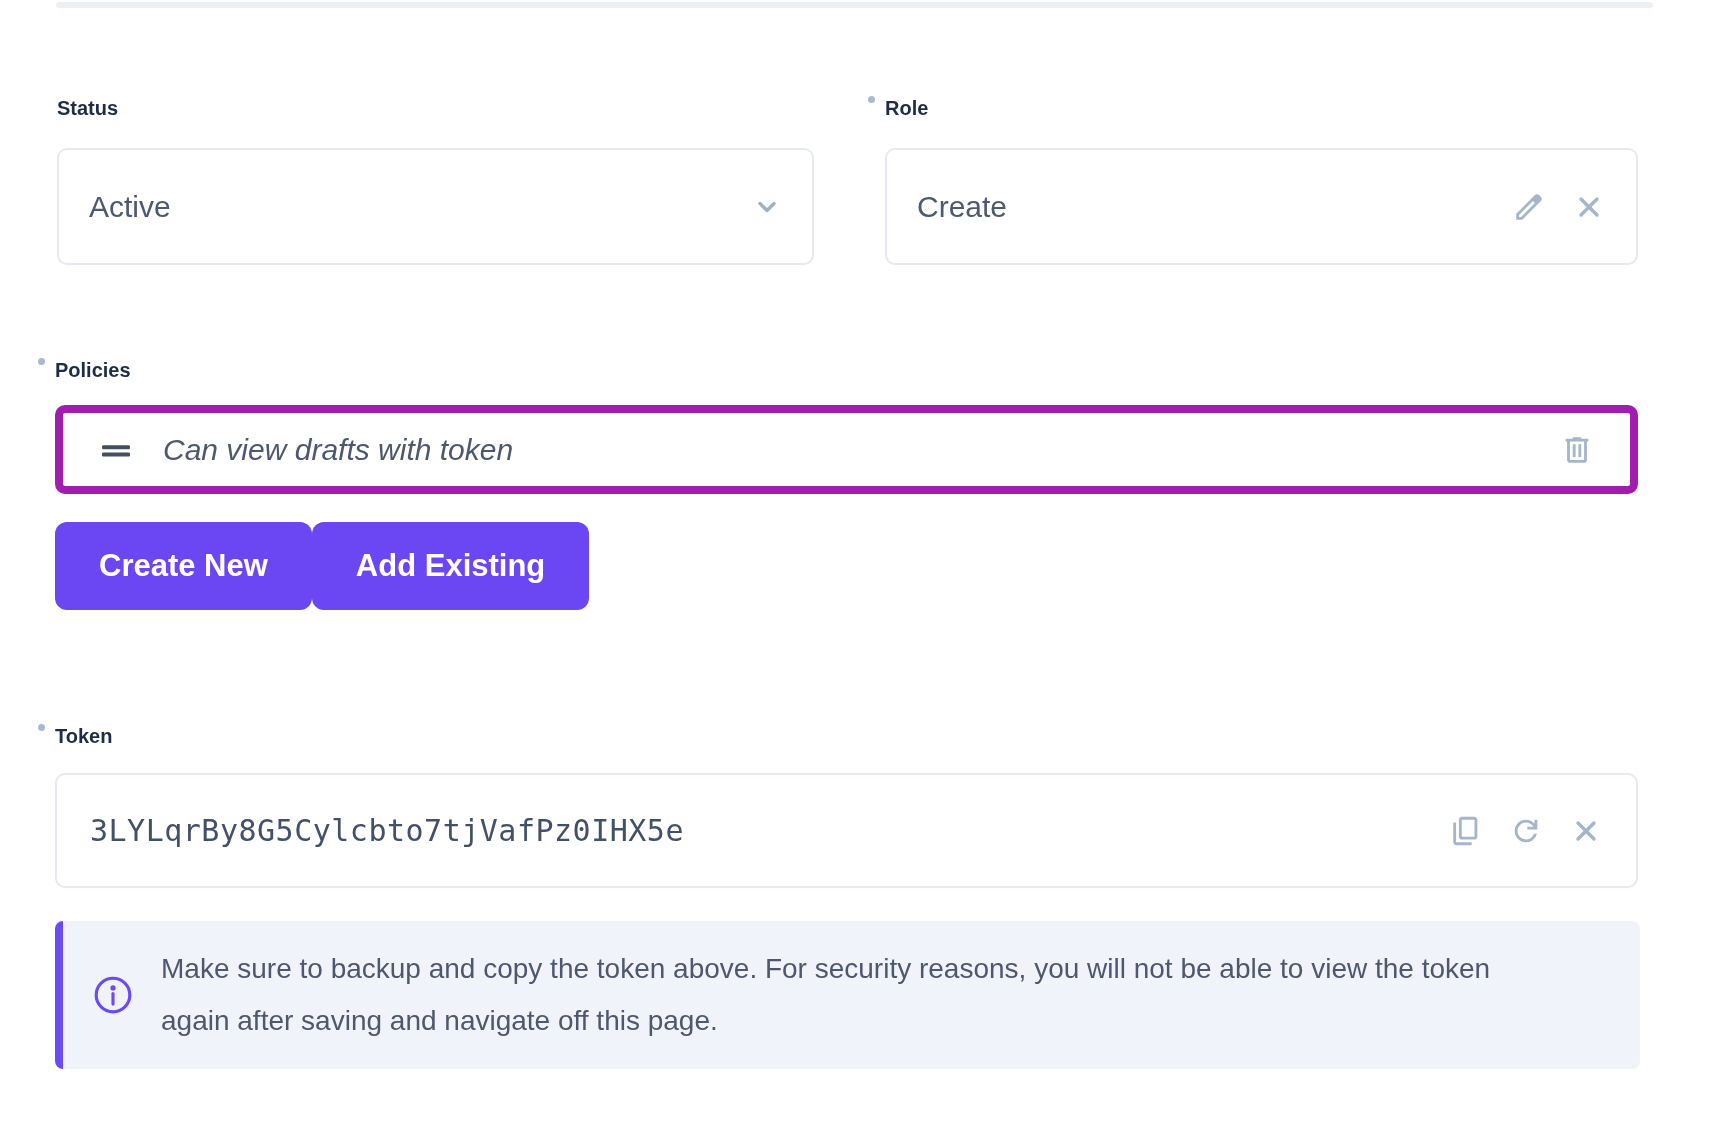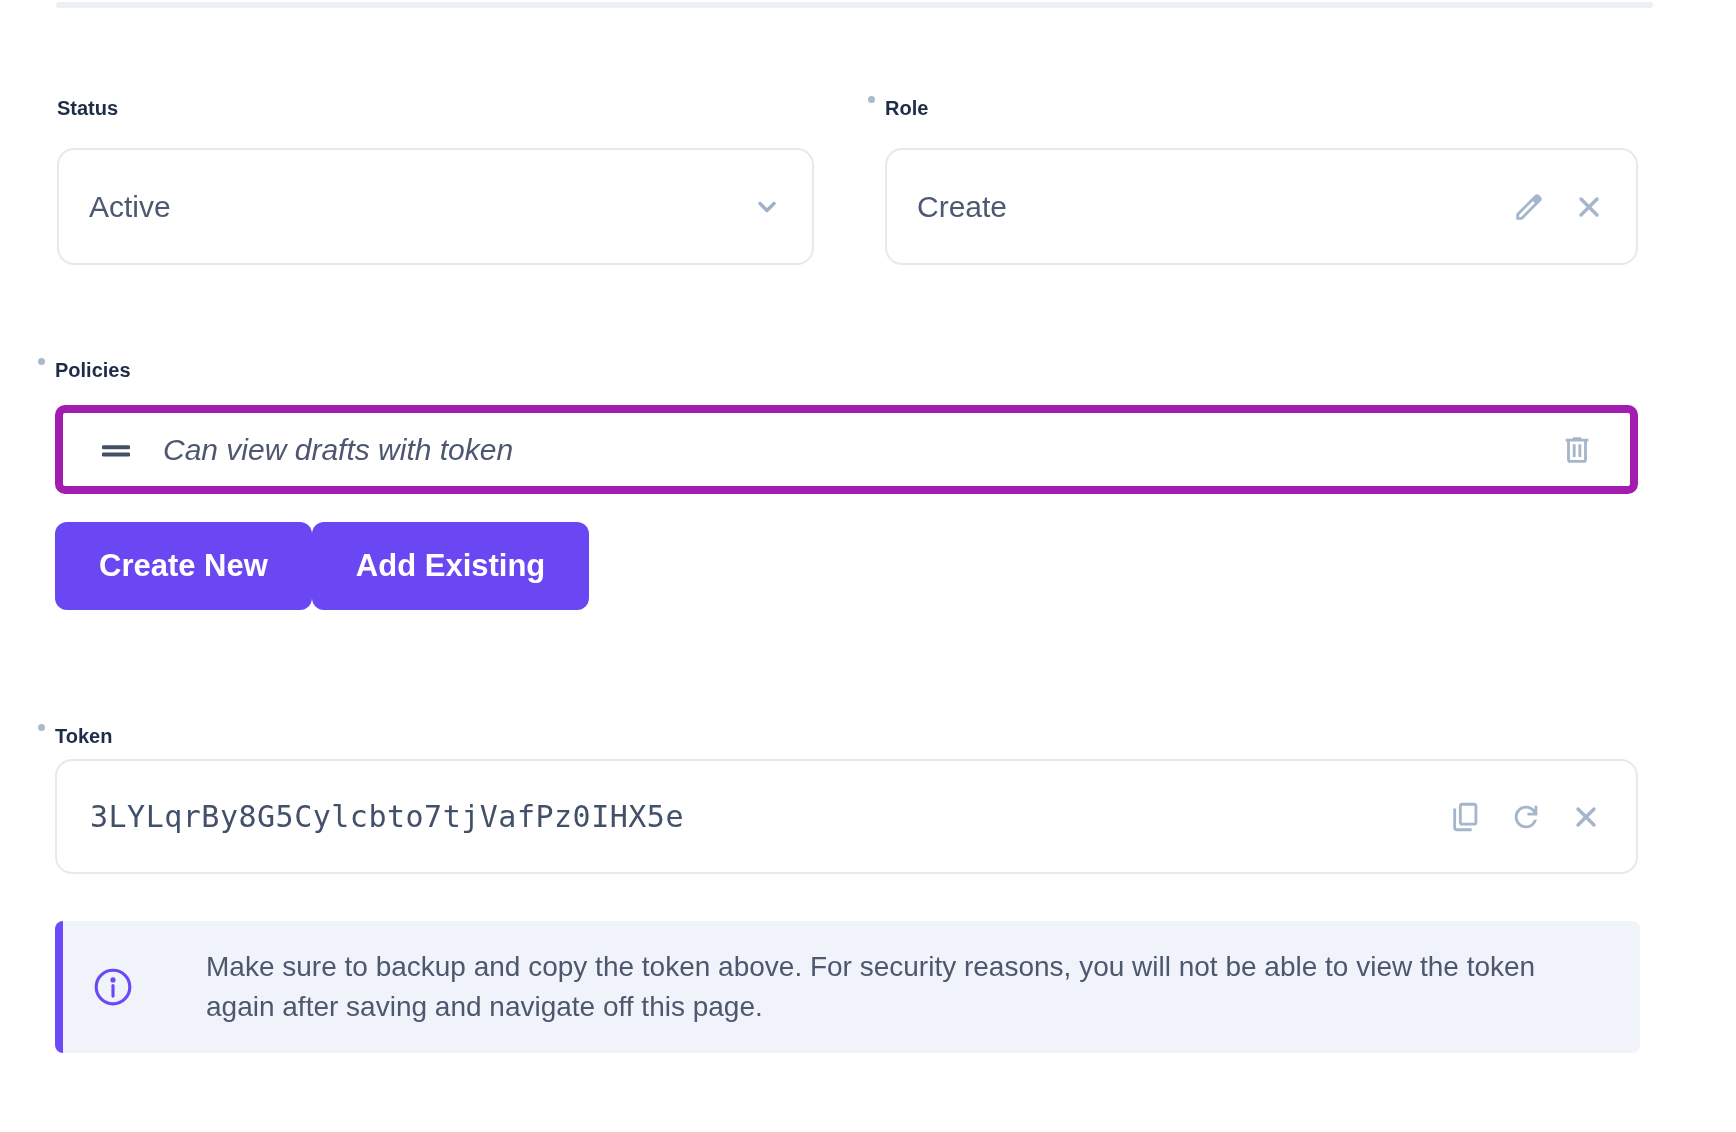--- a/index.html
+++ b/index.html
@@ -20,21 +20,21 @@
     font-size:20px; font-weight:700; color:#1e2c47; line-height:36px;
   }
   .req-dot {
     position:absolute; left:-17px; top:6px; width:7px; height:7px;
     border-radius:50%; background:#a9bace;
   }
 
   
   .input-box {
     box-sizing:border-box; height:117px; background:#fff;
-    border:2px solid #e5e9f2; border-radius:17px;
+    border:2px solid #e5e9f2; border-radius:10px;
     display:flex; align-items:center; padding:0 30px;
     font-size:30px; color:#4d5871;
   }
   .spacer { flex:1; }
 
   .group { position:absolute; }
   #status-group { left:57px;  top:90px; width:757px; }
   #role-group   { left:885px; top:90px; width:753px; }
   .group .input-box { margin-top:22px; }
 
@@ -55,36 +55,36 @@
 
   .btn-row { display:flex; margin-top:28px; }
   .btn {
     height:88px; padding:0 44px; border:none; border-radius:12px;
     background:#6a47f3; color:#ffffff; font-family:"Liberation Sans",sans-serif;
     font-size:31px; font-weight:700; cursor:pointer;
   }
 
   
   #token-group { position:absolute; left:55px; top:718px; width:1583px; }
-  #token-group .input-box { margin-top:5px; height:115px; padding:0 33px; }
+  #token-group .input-box { margin-top:19px; height:115px; padding:0 33px; }
   .token-value {
     font-family:"DejaVu Sans Mono","Liberation Mono",monospace;
     font-size:30px; color:#42506a; letter-spacing:0.5px;
   }
 
   
   .notice {
     position:absolute; left:55px; top:921px; width:1585px; box-sizing:border-box;
     min-height:132px; background:#f0f3f9;
     border-left:8px solid #6d4af7; border-radius:8px;
     display:flex; align-items:center; gap:27px;
     padding:22px 40px 22px 29px;
   }
   .notice-text {
-    font-size:28px; line-height:40px; color:#4d576d; max-width:1345px;margin-left:45px;
+    font-size:28px; line-height:52px; color:#4d576d; max-width:1345px;
   }
 </style>
 </head>
 <body>
 
 <div class="canvas">
 
   <div class="top-strip"></div>
 
   <div class="group" id="status-group">

